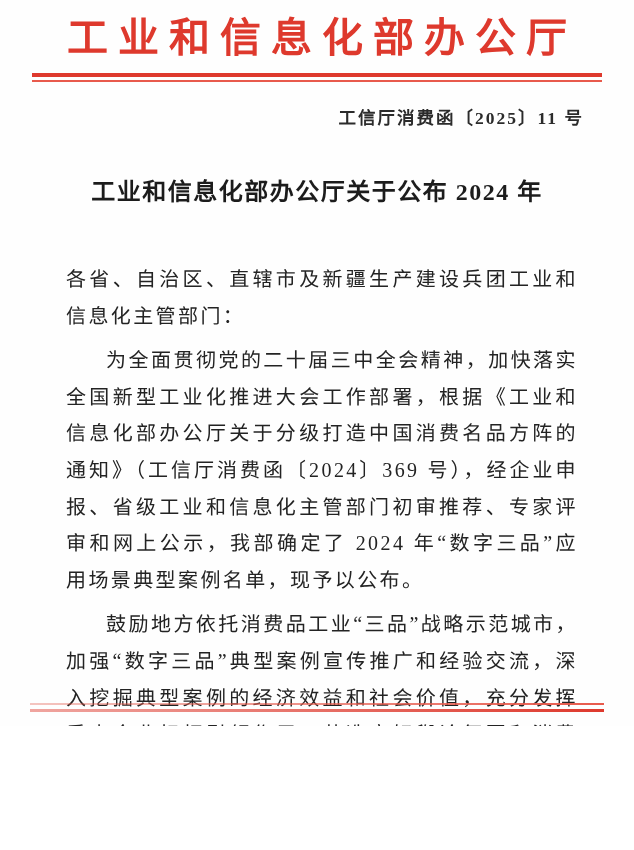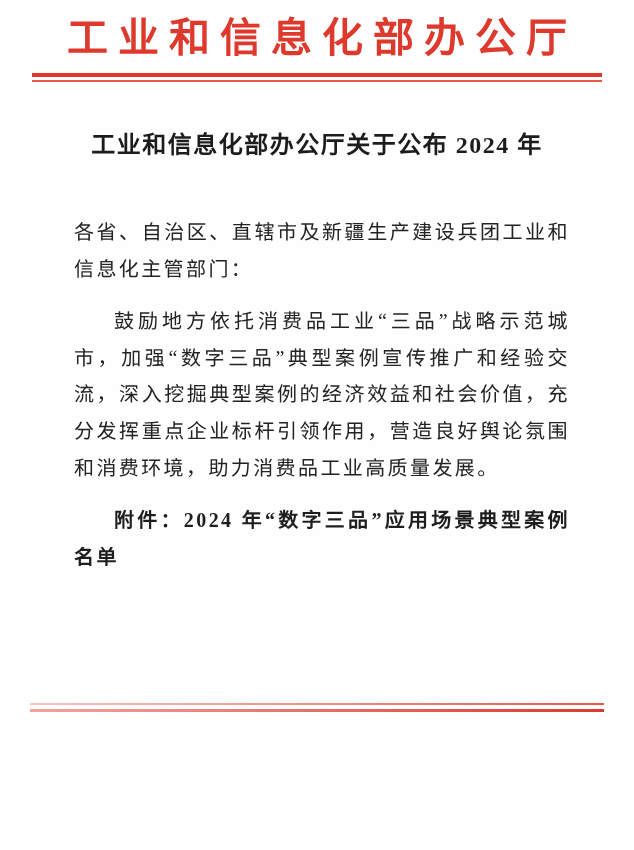--- a/index.html
+++ b/index.html
@@ -64,21 +64,21 @@
   
   .doc-body {
     margin: 48px 48px 0 58px;
     font-size: 20px;
     line-height: 36.6px;
     letter-spacing: 2.4px;
     text-align: justify;
     color: #232323;
   }
   .doc-body p {
-    margin: 16px;
+    margin: 8px;
     padding: 0;
   }
   .doc-body p.indent {
     text-indent: 2em;
   }
   .attachment-line {
     margin-top: 37px;
     text-indent: 2em;
     font-weight: bold;
     color: #1e1e1e;
@@ -105,27 +105,29 @@
 
 <div class="page">
 
   <div class="agency-header">工业和信息化部办公厅</div>
 
   <div class="header-divider">
     <div class="rule-thick"></div>
     <div class="rule-thin"></div>
   </div>
 
+  <div class="doc-number">工信厅消费函〔2025〕11 号</div>
 
   <div class="doc-title">
     <div>工业和信息化部办公厅关于公布 2024 年</div>
   </div>
 
   <div class="doc-body">
     <p>各省、自治区、直辖市及新疆生产建设兵团工业和信息化主管部门：</p>
+    <p class="indent">为全面贯彻党的二十届三中全会精神，加快落实全国新型工业化推进大会工作部署，根据《工业和信息化部办公厅关于分级打造中国消费名品方阵的通知》（工信厅消费函〔2024〕369 号），经企业申报、省级工业和信息化主管部门初审推荐、专家评审和网上公示，我部确定了 2024 年“数字三品”应用场景典型案例名单，现予以公布。</p>
     <p class="indent">鼓励地方依托消费品工业“三品”战略示范城市，加强“数字三品”典型案例宣传推广和经验交流，深入挖掘典型案例的经济效益和社会价值，充分发挥重点企业标杆引领作用，营造良好舆论氛围和消费环境，助力消费品工业高质量发展。</p>
     <p class="attachment-line">附件：2024 年“数字三品”应用场景典型案例名单</p>
   </div>
 
   <div class="footer-divider">
     <div class="rule-thin"></div>
     <div class="rule-thick"></div>
   </div>
 
 </div>

